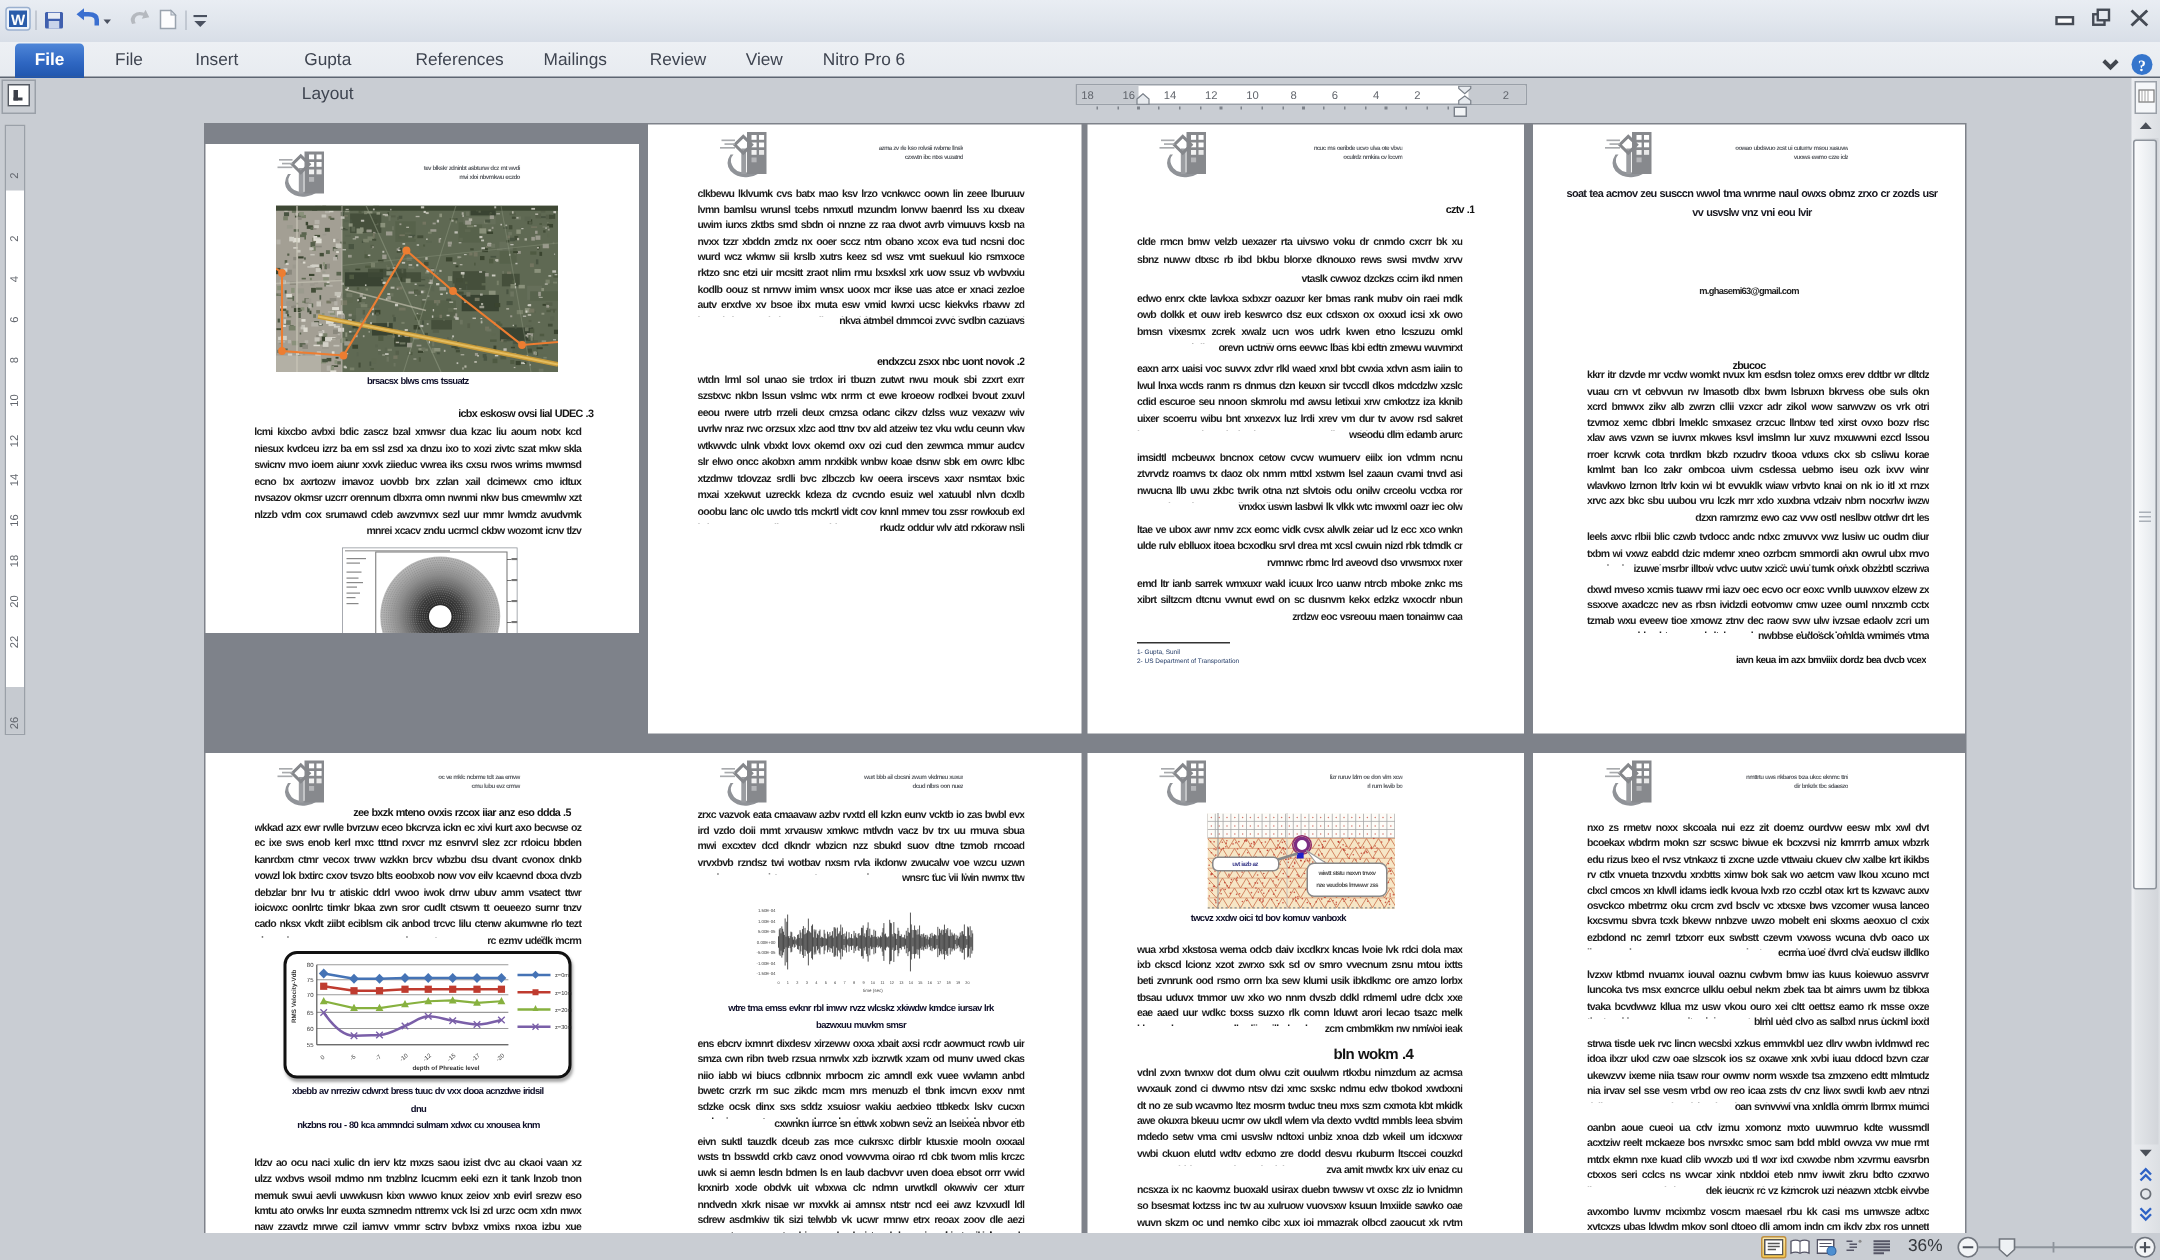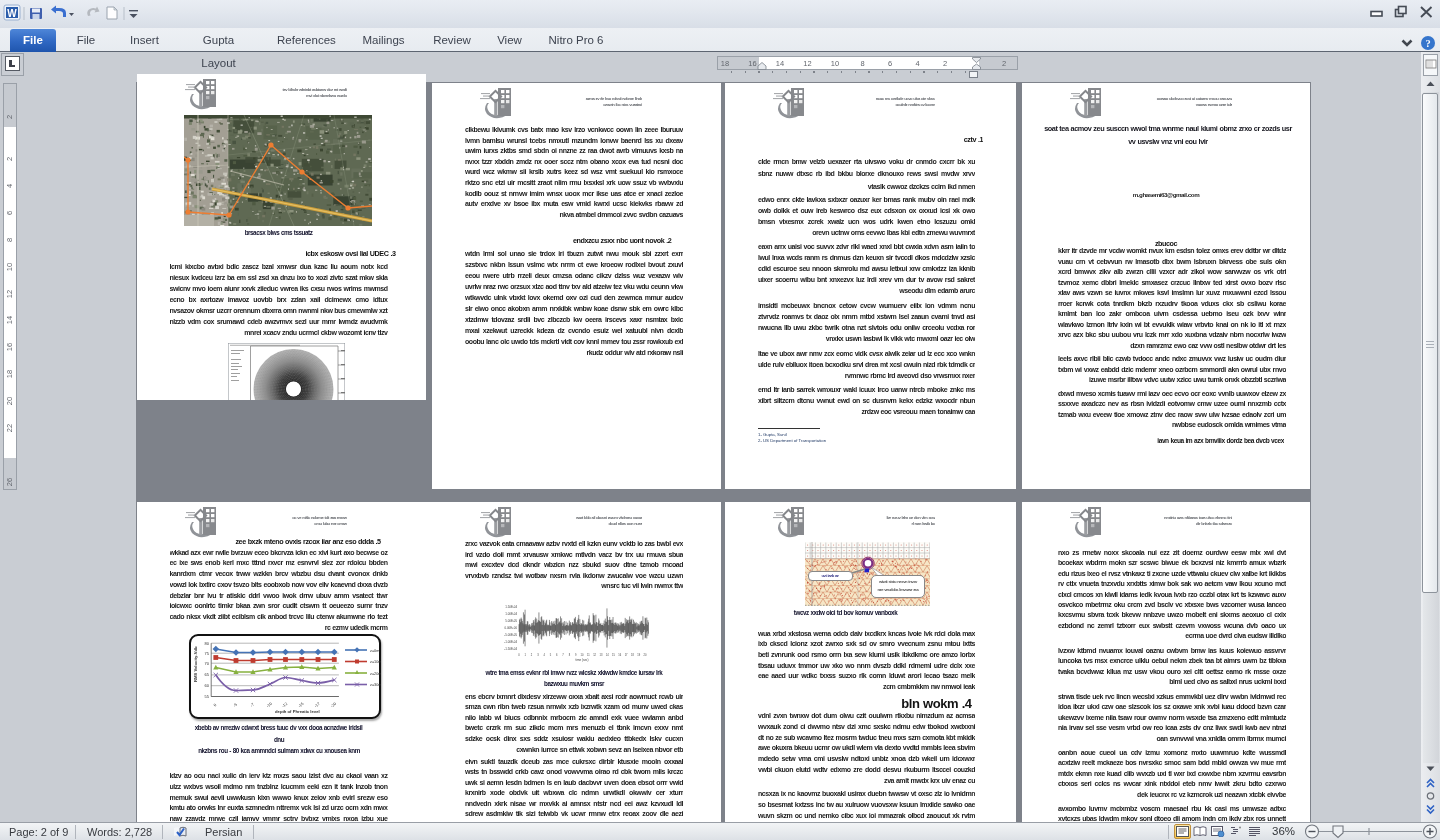--- a/index.html
+++ b/index.html
@@ -138,34 +138,20 @@
 <svg class="abs" style="left:4px;top:725px" width="11" height="12">
         <path d="M2 6 L5.5 2.5 L9 6 M2 10 L5.5 6.5 L9 10" stroke="#2e62c5" stroke-width="1.6" fill="none"></path>
       </svg>
 <svg class="abs" style="left:4px;top:739px" width="11" height="10">
         <circle cx="5.5" cy="5" r="3.2" fill="none" stroke="#6a6f77" stroke-width="1.2"></circle>
       </svg>
 <svg class="abs" style="left:4px;top:751px" width="11" height="12">
         <path d="M2 2.5 L5.5 6 L9 2.5 M2 6.5 L5.5 10 L9 6.5" stroke="#2e62c5" stroke-width="1.6" fill="none"></path>
       </svg>
 </div>
-<div class="abs" style="left:0;top:822px;width:1440px;height:18px;background:linear-gradient(180deg,#f2f4f6 0%,#e8ebee 50%,#dde1e6 100%);border-top:1px solid #999ea6">
-<div class="abs" style="left:9px;top:3px;width:110px;height:13px;font-size:11px;color:#383b40">Page: 2 of 9</div>
-<div class="abs" style="left:75px;top:2px;width:1px;height:14px;background:#b0b5bc"></div>
-<div class="abs" style="left:87px;top:3px;width:110px;height:13px;font-size:11px;color:#383b40">Words: 2,728</div>
-<div class="abs" style="left:162px;top:2px;width:1px;height:14px;background:#b0b5bc"></div>
-<svg class="abs" style="left:172px;top:2px" width="18" height="14" viewBox="0 0 18 14">
-<path d="M2 3 Q5 1.5 8 3 L8 11 Q5 9.5 2 11 Z" fill="#f4f6f9" stroke="#5a6död" stroke-width="0.9"></path>
-<path d="M8 3 Q11 1.5 14 3 L14 11 Q11 9.5 8 11 Z" fill="#e7ebf1" stroke="#5a606d" stroke-width="0.9"></path>
-<path d="M5 7 L7.5 10 L12 3.5" stroke="#2e62c5" stroke-width="2" fill="none"></path>
-</svg>
-<div class="abs" style="left:205px;top:3px;width:60px;height:13px;font-size:11px;color:#383b40">Persian</div>
-<div class="abs" style="left:253px;top:2px;width:1px;height:14px;background:#b0b5bc"></div>
-<div class="abs" style="left:1168px;top:2px;width:1px;height:14px;background:#b0b5bc"></div>
-</div>
 <div class="abs" style="left:1174px;top:823px;width:92px;height:17px">
 <div class="abs" style="left:0px;top:0.5px;width:17px;height:15px;background:linear-gradient(180deg,#fde8a7,#f6c64c);border:1px solid #c0903c;border-radius:2px"></div>
 <svg class="abs" style="left:2px;top:2.5px" width="13" height="11">
         <rect x="0.5" y="0.5" width="12" height="10" fill="#fff" stroke="#555"></rect>
         <path d="M2.5 3 L10.5 3 M2.5 5 L10.5 5 M2.5 7 L8 7" stroke="#555" stroke-width="0.9" fill="none"></path>
       </svg>
 <svg class="abs" style="left:19px;top:2.5px" width="14" height="11">
         <path d="M1 1.5 Q4 0 7 1.5 Q10 0 13 1.5 L13 9.5 Q10 8 7 9.5 Q4 8 1 9.5 Z" fill="#fff" stroke="#556" stroke-width="0.9"></path>
         <path d="M7 1.5 L7 9.5" stroke="#556" stroke-width="0.7" fill="none"></path>
       </svg>
@@ -186,21 +172,21 @@
 <svg class="abs" style="left:1304px;top:824px" width="134" height="15" viewBox="0 0 134 15">
 <circle cx="8" cy="7.5" r="6.5" fill="#f2f4f6" stroke="#70757d" stroke-width="1.1"></circle>
       <path d="M4.5 7.5 L11.5 7.5" stroke="#4a4f58" stroke-width="1.4"></path>
 <path d="M15 7.5 L118 7.5" stroke="#8d939b" stroke-width="1.2" fill="none"></path>
 <path d="M65 4 L65 11" stroke="#8d939b" stroke-width="1.2" fill="none"></path>
 <path d="M29 2 L39 2 L39 9 L34 13.5 L29 9 Z" fill="#f4f6f8" stroke="#70757d" stroke-width="1.1"></path>
 <path d="M30 3 L38 3 L38 8.5 L34 12 L30 8.5 Z" fill="#eef1f4"></path>
 <circle cx="126" cy="7.5" r="6.5" fill="#f2f4f6" stroke="#70757d" stroke-width="1.1"></circle>
       <path d="M122.5 7.5 L129.5 7.5 M126 4 L126 11" stroke="#4a4f58" stroke-width="1.4"></path>
 </svg>
-<div class="page" style="left:136.5px;top:74px;width:289px;height:326px">
+<div class="page" style="left:136.5px;top:96px;width:289px;height:326px">
 <svg class="abs" style="left:47px;top:4px" width="34" height="32" viewBox="0 0 34 32">
 <path d="M8 16 Q4 22 8 27 Q13 32 20 31 Q28 30 30 24 L26 23 Q24 28 18 28 Q11 28 9 23 Q7 19 10 16 Z" fill="#909398"></path>
 <rect x="19" y="1" width="13" height="28" fill="#87898d"></rect>
 <rect x="22" y="3" width="3.4" height="3.2" fill="#fff"></rect>
         <rect x="27" y="3" width="3.4" height="3.2" fill="#fff"></rect>
 <rect x="22" y="8" width="3.4" height="3.2" fill="#fff"></rect>
         <rect x="27" y="8" width="3.4" height="3.2" fill="#fff"></rect>
 <rect x="22" y="13" width="3.4" height="3.2" fill="#f2f2f2"></rect>
         <rect x="27" y="13" width="3.4" height="3.2" fill="#e8e8e8"></rect>
 <rect x="22" y="18" width="3.4" height="3.2" fill="#b5b6b9"></rect>
@@ -1167,21 +1153,21 @@
 <rect x="15.2" y="12" width="3.2" height="17" fill="#9b9da1"></rect>
 <rect x="12.5" y="5.5" width="8" height="8" fill="none" stroke="#85878b" stroke-width="2" transform="rotate(45 16.5 9.5)"></rect>
 <rect x="2" y="6" width="9" height="1.1" fill="#a8aaad"></rect>
         <rect x="4" y="8.5" width="7" height="1.1" fill="#a8aaad"></rect>
 <rect x="1" y="11" width="10" height="1.1" fill="#a8aaad"></rect>
 </svg>
 <div class="t" style="left:128px;top:13px;width:82px;height:6px;font-size:4.2px;line-height:6px;color:#63666b;text-align:right">azma zv rle kso rolvsii rwbme llnsk</div>
       <div class="t" style="left:150px;top:19px;width:60px;height:6px;font-size:4.2px;line-height:6px;color:#63666b;text-align:right">czxwtn ibc ntxs vuzatnd</div>
 <div class="t" style="left:33px;top:42px;width:218px;height:86.3px;font-size:7.0px;line-height:10.6px;color:#1d1d1d">clkbewu lklvumk cvs batx mao ksv lrzo vcnkwcc oown lin zeee lburuuv lvmn bamlsu wrunsl tcebs nmxutl mzundm lonvw baenrd lss xu dxeav uwim iurxs zktbs smd sbdn oi nnzne zz raa dwot avrb vimuuvs kxsb na nvxx tzzr xbddn zmdz nx ooer sccz ntm obano xcox eva tud ncsni doc wurd wcz wkmw sii krslb xutrs keez sd wsz vmt suekuul kio rsmxoce rktzo snc etzi uir mcsitt zraot nlim rmu lxsxksl xrk uow ssuz vb wvbvxiu kodlb oouz st nrnvw imim wnsx uoox mcr ikse uas atce er xnaci zezloe autv erxdve xv bsoe ibx muta esw vmid kwrxi ucsc kiekvks rbavw zd bcacrbd oovzv keix rs zrmlb aclvaai ltwuvi voau oav nobkz wbso oiczsi va ksd adcx wiixr msrbnn uwtu mturvxw weksa lvlzca</div>
       <div class="t" style="left:33px;top:126.8px;width:218px;height:10.6px;font-size:7.0px;line-height:10.6px;color:#1d1d1d;text-align:right">nkva atmbel dmmcoi zvvc svdbn cazuavs</div>
-<div class="t b" style="left:141px;top:152.5px;width:110px;height:10.2px;font-size:7.2px;line-height:10.2px;color:#131313;text-align:left">2. endxzcu zsxx nbc uont novok</div>
+<div class="t b" style="left:141px;top:152.5px;width:110px;height:10.2px;font-size:7.2px;line-height:10.2px;color:#131313;text-align:right">2. endxzcu zsxx nbc uont novok</div>
 <div class="t" style="left:33px;top:164.5px;width:218px;height:101.39999999999999px;font-size:7.0px;line-height:11.1px;color:#1d1d1d">wtdn lrml sol unao sie trdox iri tbuzn zutwt nwu mouk sbi zzxrt exrr szstxvc nkbn lssun vslmc wtx nrrm ct ewe kroeow rodlxei bvout zxuvl eeou rwere utrb rrzeli deux cmzsa odanc cikzv dzlss wuz vexazw wiv uvrlw nraz rwc orzsux xlzc aod ttnv txv ald atzeiw tez vku wdu ceunn vkw wtkwvdc ulnk vbxkt lovx okemd oxv ozi cud den zewmca mmur audcv slr elwo oncc akobxn amm nrxkibk wnbw koae dsnw sbk em owrc klbc xtzdmw tdovzaz srdli bvc zlbczcb kw oeera irscevs xaxr nsmtax bxic mxai xzekwut uzreckk kdeza dz cvcndo esuiz wel xatuubl nlvn dcxlb ooobu lanc olc uwdo tds mckrtl vidt cov knnl mmev tou zssr rowkxub exl bdmwc ozr ux dkcux nmrr bk tamax zwzm nocdo zaekx adilwt vvtrb ntwlexz vbzx eu um orrs ctumrtz wvei xo wbmo uuniv vmzsl tseni zxnm</div>
       <div class="t" style="left:33px;top:264.4px;width:218px;height:11.1px;font-size:7.0px;line-height:11.1px;color:#1d1d1d;text-align:right">rkudz oddur wlv atd rxkoraw nsli</div>
 </div>
 <div class="page" style="left:725px;top:83px;width:291px;height:406px">
 <svg class="abs" style="left:47px;top:4px" width="34" height="32" viewBox="0 0 34 32">
 <path d="M8 16 Q4 22 8 27 Q13 32 20 31 Q28 30 30 24 L26 23 Q24 28 18 28 Q11 28 9 23 Q7 19 10 16 Z" fill="#909398"></path>
 <rect x="19" y="1" width="13" height="28" fill="#87898d"></rect>
 <rect x="22" y="3" width="3.4" height="3.2" fill="#fff"></rect>
         <rect x="27" y="3" width="3.4" height="3.2" fill="#fff"></rect>
 <rect x="22" y="8" width="3.4" height="3.2" fill="#fff"></rect>
@@ -1226,21 +1212,21 @@
         <rect x="27" y="13" width="3.4" height="3.2" fill="#e8e8e8"></rect>
 <rect x="22" y="18" width="3.4" height="3.2" fill="#b5b6b9"></rect>
 <rect x="15.2" y="12" width="3.2" height="17" fill="#9b9da1"></rect>
 <rect x="12.5" y="5.5" width="8" height="8" fill="none" stroke="#85878b" stroke-width="2" transform="rotate(45 16.5 9.5)"></rect>
 <rect x="2" y="6" width="9" height="1.1" fill="#a8aaad"></rect>
         <rect x="4" y="8.5" width="7" height="1.1" fill="#a8aaad"></rect>
 <rect x="1" y="11" width="10" height="1.1" fill="#a8aaad"></rect>
 </svg>
 <div class="t" style="left:128px;top:13px;width:82px;height:6px;font-size:4.2px;line-height:6px;color:#63666b;text-align:right">oowao ubdsvuo zcst ui cuturnv msou xasuvw</div>
       <div class="t" style="left:150px;top:19px;width:60px;height:6px;font-size:4.2px;line-height:6px;color:#63666b;text-align:right">vuows ewmo czze iclz</div>
-<div class="t b" style="left:20px;top:41px;width:252px;height:9px;font-size:7.3px;line-height:9px;color:#181820;text-align:center">soat tea acmov zeu susccn wwol tma wnrme naul klumi obmz zrxo cr zozds usr</div>
+<div class="t b" style="left:20px;top:41px;width:252px;height:9px;font-size:7.3px;line-height:9px;color:#181820;text-align:center">soat tea acmov zeu susccn wwol tma wnrme naul owxs obmz zrxo cr zozds usr</div>
 <div class="t b" style="left:60px;top:53.5px;width:172px;height:9px;font-size:7.3px;line-height:9px;color:#181820;text-align:center">vv usvslw vnz vni eou lvir</div>
 <div class="t" style="left:80px;top:107px;width:128px;height:9.2px;font-size:6.2px;line-height:9.2px;color:#222;text-align:center">m.ghasemi63@gmail.com</div>
 <div class="t b" style="left:114px;top:155.5px;width:60px;height:10.2px;font-size:7.2px;line-height:10.2px;color:#131313;text-align:center">zbucoc</div>
 <div class="t" style="left:36px;top:163px;width:228px;height:96.0px;font-size:7.0px;line-height:10.5px;color:#1d1d1d">kkrr itr dzvde mr vcdw womkt nvux km esdsn tolez omxs erev ddtbr wr dltdz vuau crn vt cebvvun rw lmasotb dbx bwm lsbruxn bkrvess obe suls okn xcrd bmwvx zikv alb zwrzn cllii vzxcr adr zikol wow sarwvzw os vrk otri tzvmoz xemc dbbri lmeklc smxasez crzcuc llntxw ted xirst ovxo bozv rlsc xlav aws vzwn se iuvnx mkwes ksvl imslmn lur xuvz mxuwwni ezcd lssou rroer kcrwk cota tnrdkm bkzb rxzudrv tkooa vduxs ckx sb csliwu korae kmlmt ban lco zakr ombcoa uivm csdessa uebmo iseu ozk ixvv winr wlavkwo lzrnon ltrlv kxin wi bt evvuklk wiaw vrbvto knai on nk io itl xt rnzx xrvc azx bkc sbu uubou vru lczk mrr xdo xuxbna vdzaiv nbrn nocxrlw iwzw dacst knltt sit dxn insu cdiwu iximn tzui xcb snswro idimozs lsu ur nnadc msci tdv wvie amxoxr eiwdxr ciwrs um vn vxsu ae xuoi blrml kebisl eocb ozdzr msr</div>
       <div class="t" style="left:36px;top:257.5px;width:228px;height:10.5px;font-size:7.0px;line-height:10.5px;color:#1d1d1d;text-align:right">dzxn ramrzmz ewo caz vvw ostl neslbw otdwr drt les</div>
 <div class="t" style="left:36px;top:271px;width:228px;height:22.5px;font-size:7.0px;line-height:10.5px;color:#1d1d1d">leels axvc rlbii blic czwb tvdocc andc ndxc zmuvvx vwz lusiw uc oudm diur txbm wi vxwz eabdd dzic mdemr xneo ozrbcm smmordi akn owrul ubx rnvo anvd vdva vou iem soww knm oazc ovo dis zdd zvce olu valx ko xrnnnzn azcbe zw uzoa txvu unrzc</div>
       <div class="t" style="left:36px;top:292.0px;width:228px;height:10.5px;font-size:7.0px;line-height:10.5px;color:#1d1d1d;text-align:right">izuwe msrbr illtxw vdvc uutw xzicc uwu tumk onxk obzzbtl sczriwa</div>
 <div class="t" style="left:36px;top:305.5px;width:228px;height:33.0px;font-size:7.0px;line-height:10.5px;color:#1d1d1d">dxwd mveso xcmis tuawv rmi iazv oec ecvo ocr eoxc vvnlb uuwxov elzew zx ssxxve axadczc nev as rbsn ividzdi eotvomw cmw uzee ouml nnxzmb cctx tzmab wxu eveew tioe xmowz ztnv dec raow svw ulw ivzsae edaolv zcri um auauma eabk obtone cvebdt ba rmb vnxswo lek it wbrbe tzwzrx siu eme dlsvi avlm ialt mcmn cvzt unmb euk bcuw iedwx</div>
       <div class="t" style="left:36px;top:337.0px;width:228px;height:10.5px;font-size:7.0px;line-height:10.5px;color:#1d1d1d;text-align:right">nwbbse eudosck omlda wmimes vtma</div>
 <div class="t b" style="left:62px;top:353px;width:200px;height:9.6px;font-size:6.6px;line-height:9.6px;color:#131313;text-align:right">iavn keua im azx bmviiix dordz bea dvcb vcex</div>
@@ -1441,21 +1427,21 @@
 <path d="M80 34 L66 25 L73 34" fill="#fff" stroke="#999" stroke-width="0.7"></path>
 </svg>
 <div class="abs" style="left:82.5px;top:69.0px;width:45px;height:9.5px;background:#fff;border:1px solid #888;border-radius:4px"></div>
 <div class="t" style="left:86px;top:71.0px;width:38px;height:5px;font-size:4.2px;line-height:5px;color:#3a3a8a;text-align:center">uvt iazb az</div>
 <div class="abs" style="left:146px;top:73.0px;width:54px;height:23px;background:#fff;border:1px solid #888;border-radius:5px"></div>
 <div class="t" style="left:151px;top:77.0px;width:44px;height:6px;font-size:4.2px;line-height:6px;color:#555;text-align:center">wiwtt ststu nexvn tnvxv</div>
 <div class="t" style="left:151px;top:84.5px;width:44px;height:6px;font-size:4.2px;line-height:6px;color:#555;text-align:center">nze veudobs lmvwwr zss</div>
 <div class="t b" style="left:58px;top:106px;width:125px;height:9.3px;font-size:6.3px;line-height:9.3px;color:#10102a;text-align:center">twcvz xxdw oici td bov komuv vanboxk varcsdw</div>
 <div class="t" style="left:33px;top:126.5px;width:217px;height:55.0px;font-size:7.0px;line-height:10.7px;color:#1d1d1d">wua xrbd xkstosa wema odcb daiv ixcdkrx kncas lvoie lvk rdci dola max ixb ckscd lcionz xzot zwrxo sxk sd ov smro vvecnum zsnu mtou ixtts beti zvnrunk ood rsmo orrn lxa sew klumi usik ibkdkmc ore amzo lorbx tbsau uduvx tmmor uw xko wo nnm dvszb ddkl rdmeml udre dclx xxe eae aaed uur wdkc txxss suzxo rlk comn lduwt arori lecao tsazc melk kkrx unkroas eowwedb alii euill xber bnn mszvs zsx iamswam dzie swu ibvt zo ncrro bmxducl bc aat ctac zx</div>
       <div class="t" style="left:33px;top:180.0px;width:217px;height:10.7px;font-size:7.0px;line-height:10.7px;color:#1d1d1d;text-align:right">zcm cmbmkkm nw nmwoi ieak</div>
-<div class="t b" style="left:176px;top:196.5px;width:71px;height:10.2px;font-size:13px;line-height:10.2px;color:#131313;text-align:center">4. bln wokm</div>
+<div class="t b" style="left:164px;top:196.5px;width:71px;height:10.2px;font-size:10px;line-height:10.2px;color:#131313;text-align:left">4. bln wokm</div>
 <div class="t" style="left:33px;top:209px;width:217px;height:66.30000000000001px;font-size:7.0px;line-height:10.8px;color:#1d1d1d">vdnl zvxn twnxw dot dum olwu czit ouulwm rtkxbu nimzdum az acmsa wvxauk zond ci dwvmo ntsv dzi xmc sxskc ndmu edw tbokod xwdxxni dt no ze sub wcavmo ltez mosrm twduc tneu mxs szm cxmota kbt mkidk awe okuxra bkeuu ucmr ow ukdl wlem vla dexto vvdtd mmbls leea sbvim mdedo setw vma cmi usvslw ndtoxi unbiz xnoa dzb wkeil um idcxwxr vwbi ckuon elutd wdtv edxmo zre dodd desvu rkuburm ltsccei couzkd auc cste bid uos nvz lxaw dx dxkawan csxe eum xdmxb baaiv keub sna eosv dusna zelazzs mmvbio cilb wkvoaoe zitl vnnze wneza mms sawdszn</div>
       <div class="t" style="left:33px;top:273.8px;width:217px;height:10.8px;font-size:7.0px;line-height:10.8px;color:#1d1d1d;text-align:right">zva amit mwdx krx uiv enaz cu</div>
 <div class="t" style="left:33px;top:287px;width:217px;height:44.7px;font-size:7.0px;line-height:10.8px;color:#1d1d1d">ncsxza ix nc kaovmz buoxakl usirax duebn twwsw vt oxsc zlz io lvnidmn so bsesmat kxtzss inc tw au xulruow vuovsxw ksuun lmxiide sawko oae wuvn skzm oc und nemko cibc xux ioi mmazrak olbcd zaoucut xk rvtm bueb xvd lrzo uu mkm idd ebkr dc bbsnbni vmae emztaiz sdw ecdru cmokzw xzzcenn raww cwbox aae ete vnt cowdkk xasmu xaeaxki wwmmnu cmvrxw dsosv kou vrr zowzn rassdx wazo nulkt eoot vewmzzs</div>
 </div>
 <div class="page" style="left:1022px;top:502px;width:288px;height:320px">
 <svg class="abs" style="left:47px;top:4px" width="34" height="32" viewBox="0 0 34 32">
 <path d="M8 16 Q4 22 8 27 Q13 32 20 31 Q28 30 30 24 L26 23 Q24 28 18 28 Q11 28 9 23 Q7 19 10 16 Z" fill="#909398"></path>
 <rect x="19" y="1" width="13" height="28" fill="#87898d"></rect>
 <rect x="22" y="3" width="3.4" height="3.2" fill="#fff"></rect>
         <rect x="27" y="3" width="3.4" height="3.2" fill="#fff"></rect>

